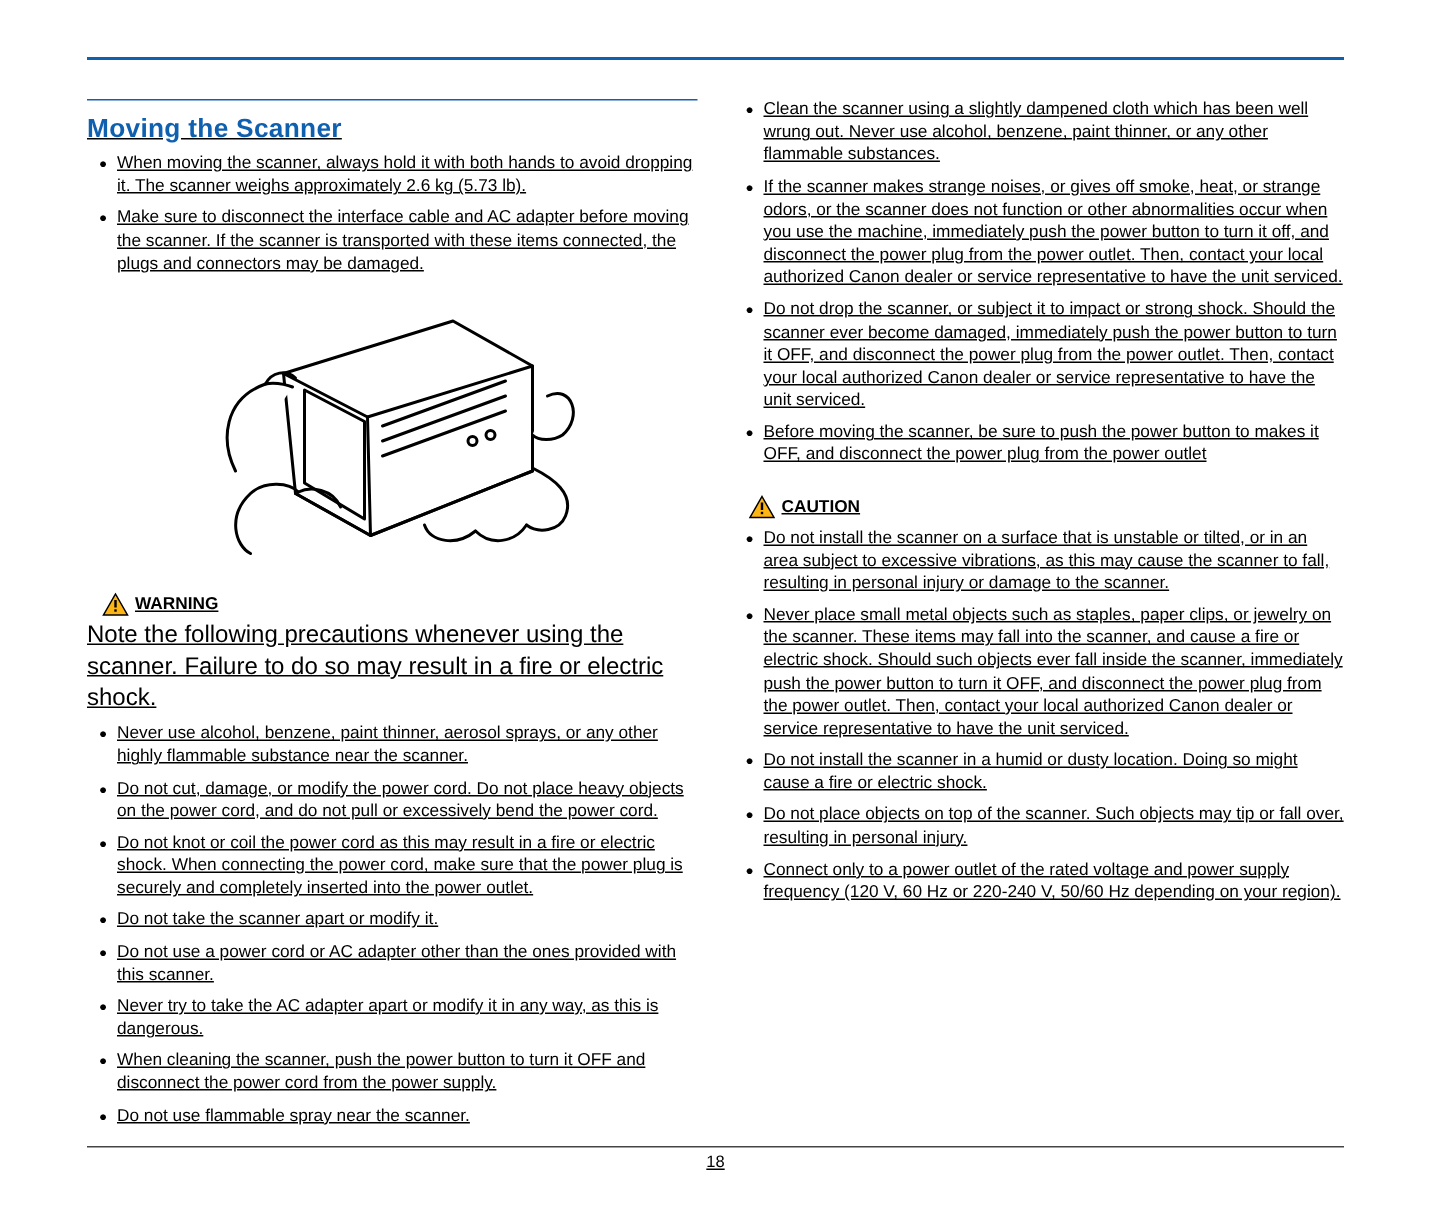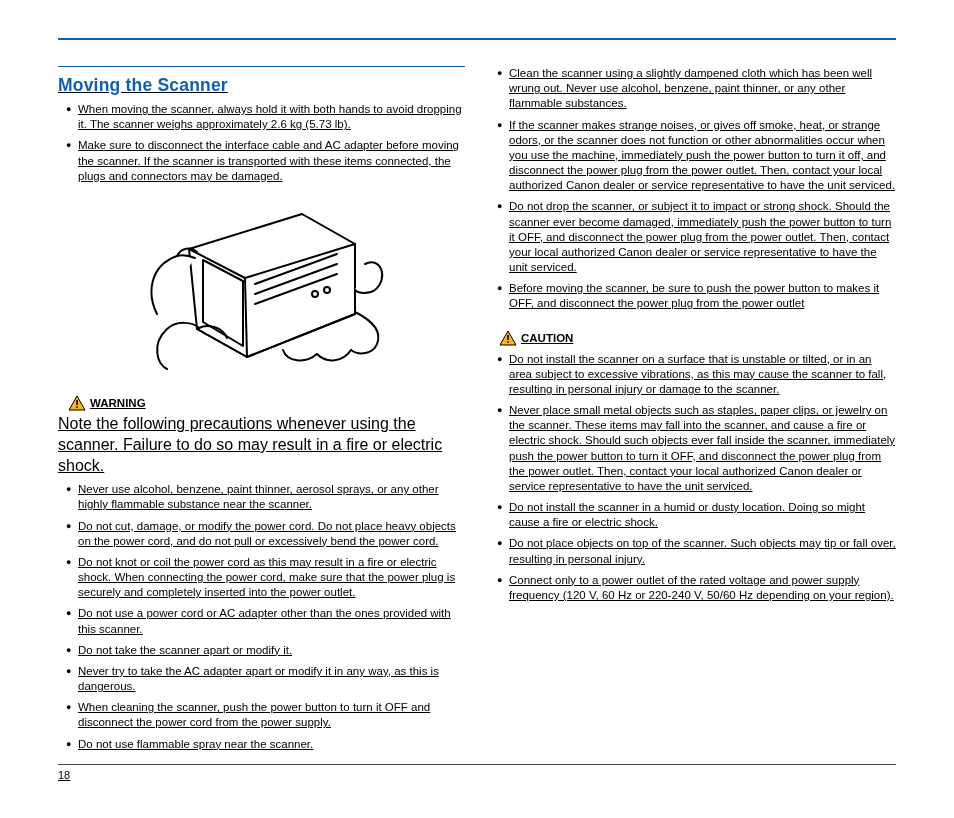--- a/index.html
+++ b/index.html
@@ -78,20 +78,21 @@
     margin: 10px 0 16px 0;
   }
   .illus svg {
     display: inline-block;
   }
   .hr-bot {
     border-top: 1px solid #444;
     margin-top: 6px;
   }
   .page-num {
+    text-align: center;
     font-size: 11px;
     margin-top: 4px;
   }
 </style>
 </head>
 <body>
 
 <div class="page">
   <div class="hr-top"></div>
 
@@ -137,22 +138,22 @@
       </span>
       <span class="warn-label">WARNING</span>
     </div>
 
     <div class="note-text">Note the following precautions whenever using the scanner. Failure to do so may result in a fire or electric shock.</div>
 
     <ul>
       <li>Never use alcohol, benzene, paint thinner, aerosol sprays, or any other highly flammable substance near the scanner.</li>
       <li>Do not cut, damage, or modify the power cord. Do not place heavy objects on the power cord, and do not pull or excessively bend the power cord.</li>
       <li>Do not knot or coil the power cord as this may result in a fire or electric shock. When connecting the power cord, make sure that the power plug is securely and completely inserted into the power outlet.</li>
+      <li>Do not take the scanner apart or modify it.</li>
       <li>Do not use a power cord or AC adapter other than the ones provided with this scanner.</li>
-      <li>Do not take the scanner apart or modify it.</li>
       <li>Never try to take the AC adapter apart or modify it in any way, as this is dangerous.</li>
       <li>When cleaning the scanner, push the power button to turn it OFF and disconnect the power cord from the power supply.</li>
       <li>Do not use flammable spray near the scanner.</li>
       <li>Clean the scanner using a slightly dampened cloth which has been well wrung out. Never use alcohol, benzene, paint thinner, or any other flammable substances.</li>
       <li>If the scanner makes strange noises, or gives off smoke, heat, or strange odors, or the scanner does not function or other abnormalities occur when you use the machine, immediately push the power button to turn it off, and disconnect the power plug from the power outlet. Then, contact your local authorized Canon dealer or service representative to have the unit serviced.</li>
       <li>Do not drop the scanner, or subject it to impact or strong shock. Should the scanner ever become damaged, immediately push the power button to turn it OFF, and disconnect the power plug from the power outlet. Then, contact your local authorized Canon dealer or service representative to have the unit serviced.</li>
       <li>Before moving the scanner, be sure to push the power button to makes it OFF, and disconnect the power plug from the power outlet</li>
     </ul>
 
     <div class="warn-row">

